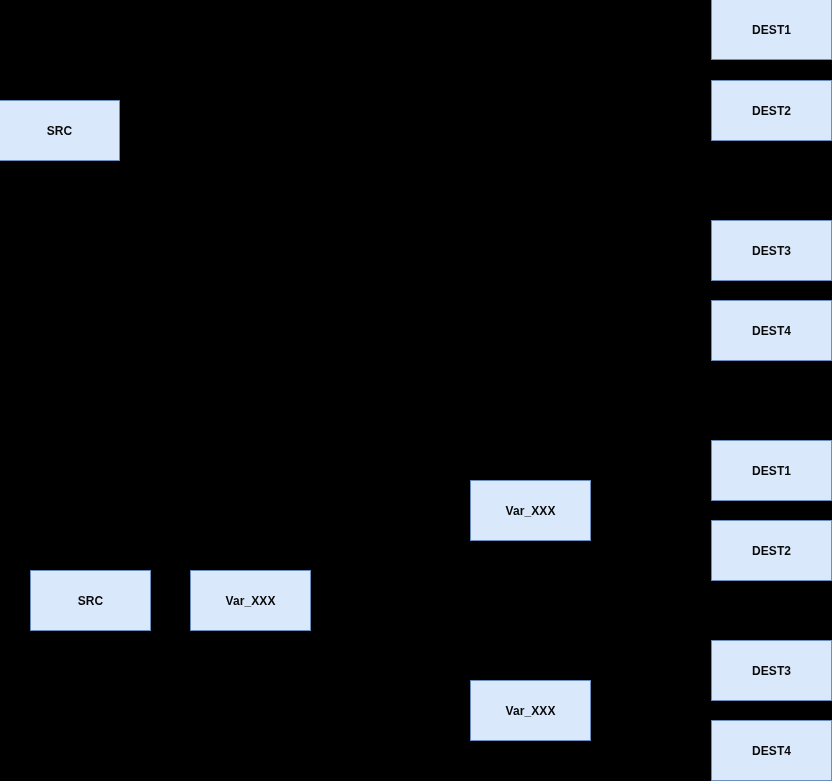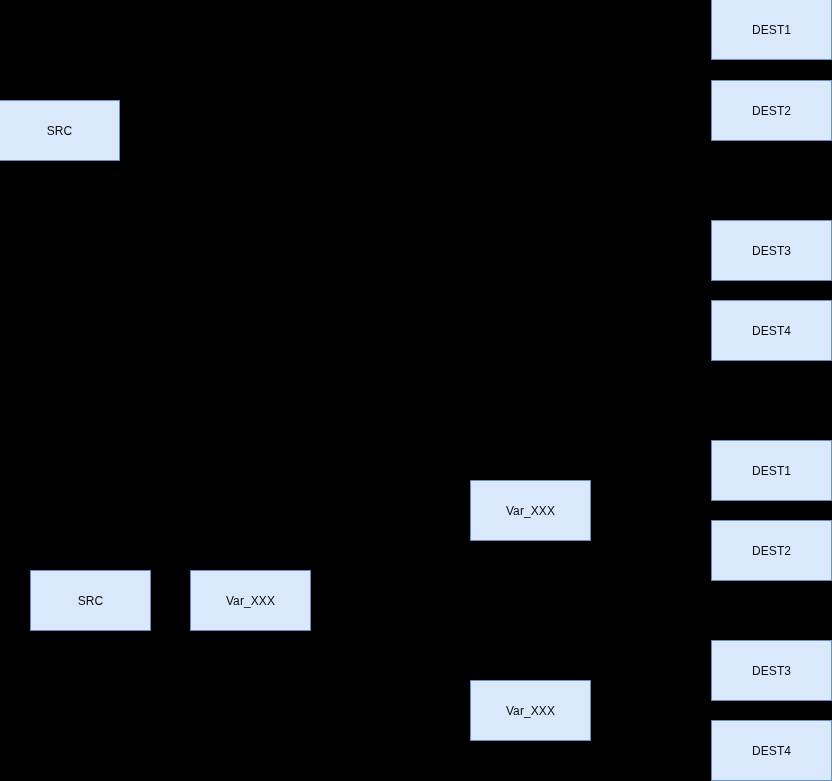--- a/index.html
+++ b/index.html
@@ -23,20 +23,21 @@
     border: 1px solid #6c8ebf;
     color: #0a0a0a;
     font-size: 12px;
     line-height: 1;
     display: flex;
     align-items: center;
     justify-content: center;
     text-align: center;
     white-space: nowrap;
     letter-spacing: 0.1px;
+    font-weight: bold;
   }
   .node-label {
     pointer-events: none;
   }
 </style>
 </head>
 <body>
 
 <div id="canvas" style="width: 832px; height: 781px; background: rgb(0, 0, 0);">
     <div class="node" style="left: -1px; top: 100px; width: 121px; height: 61px; background: rgb(218, 232, 252); border-color: rgb(108, 142, 191); color: rgb(10, 10, 10);">

